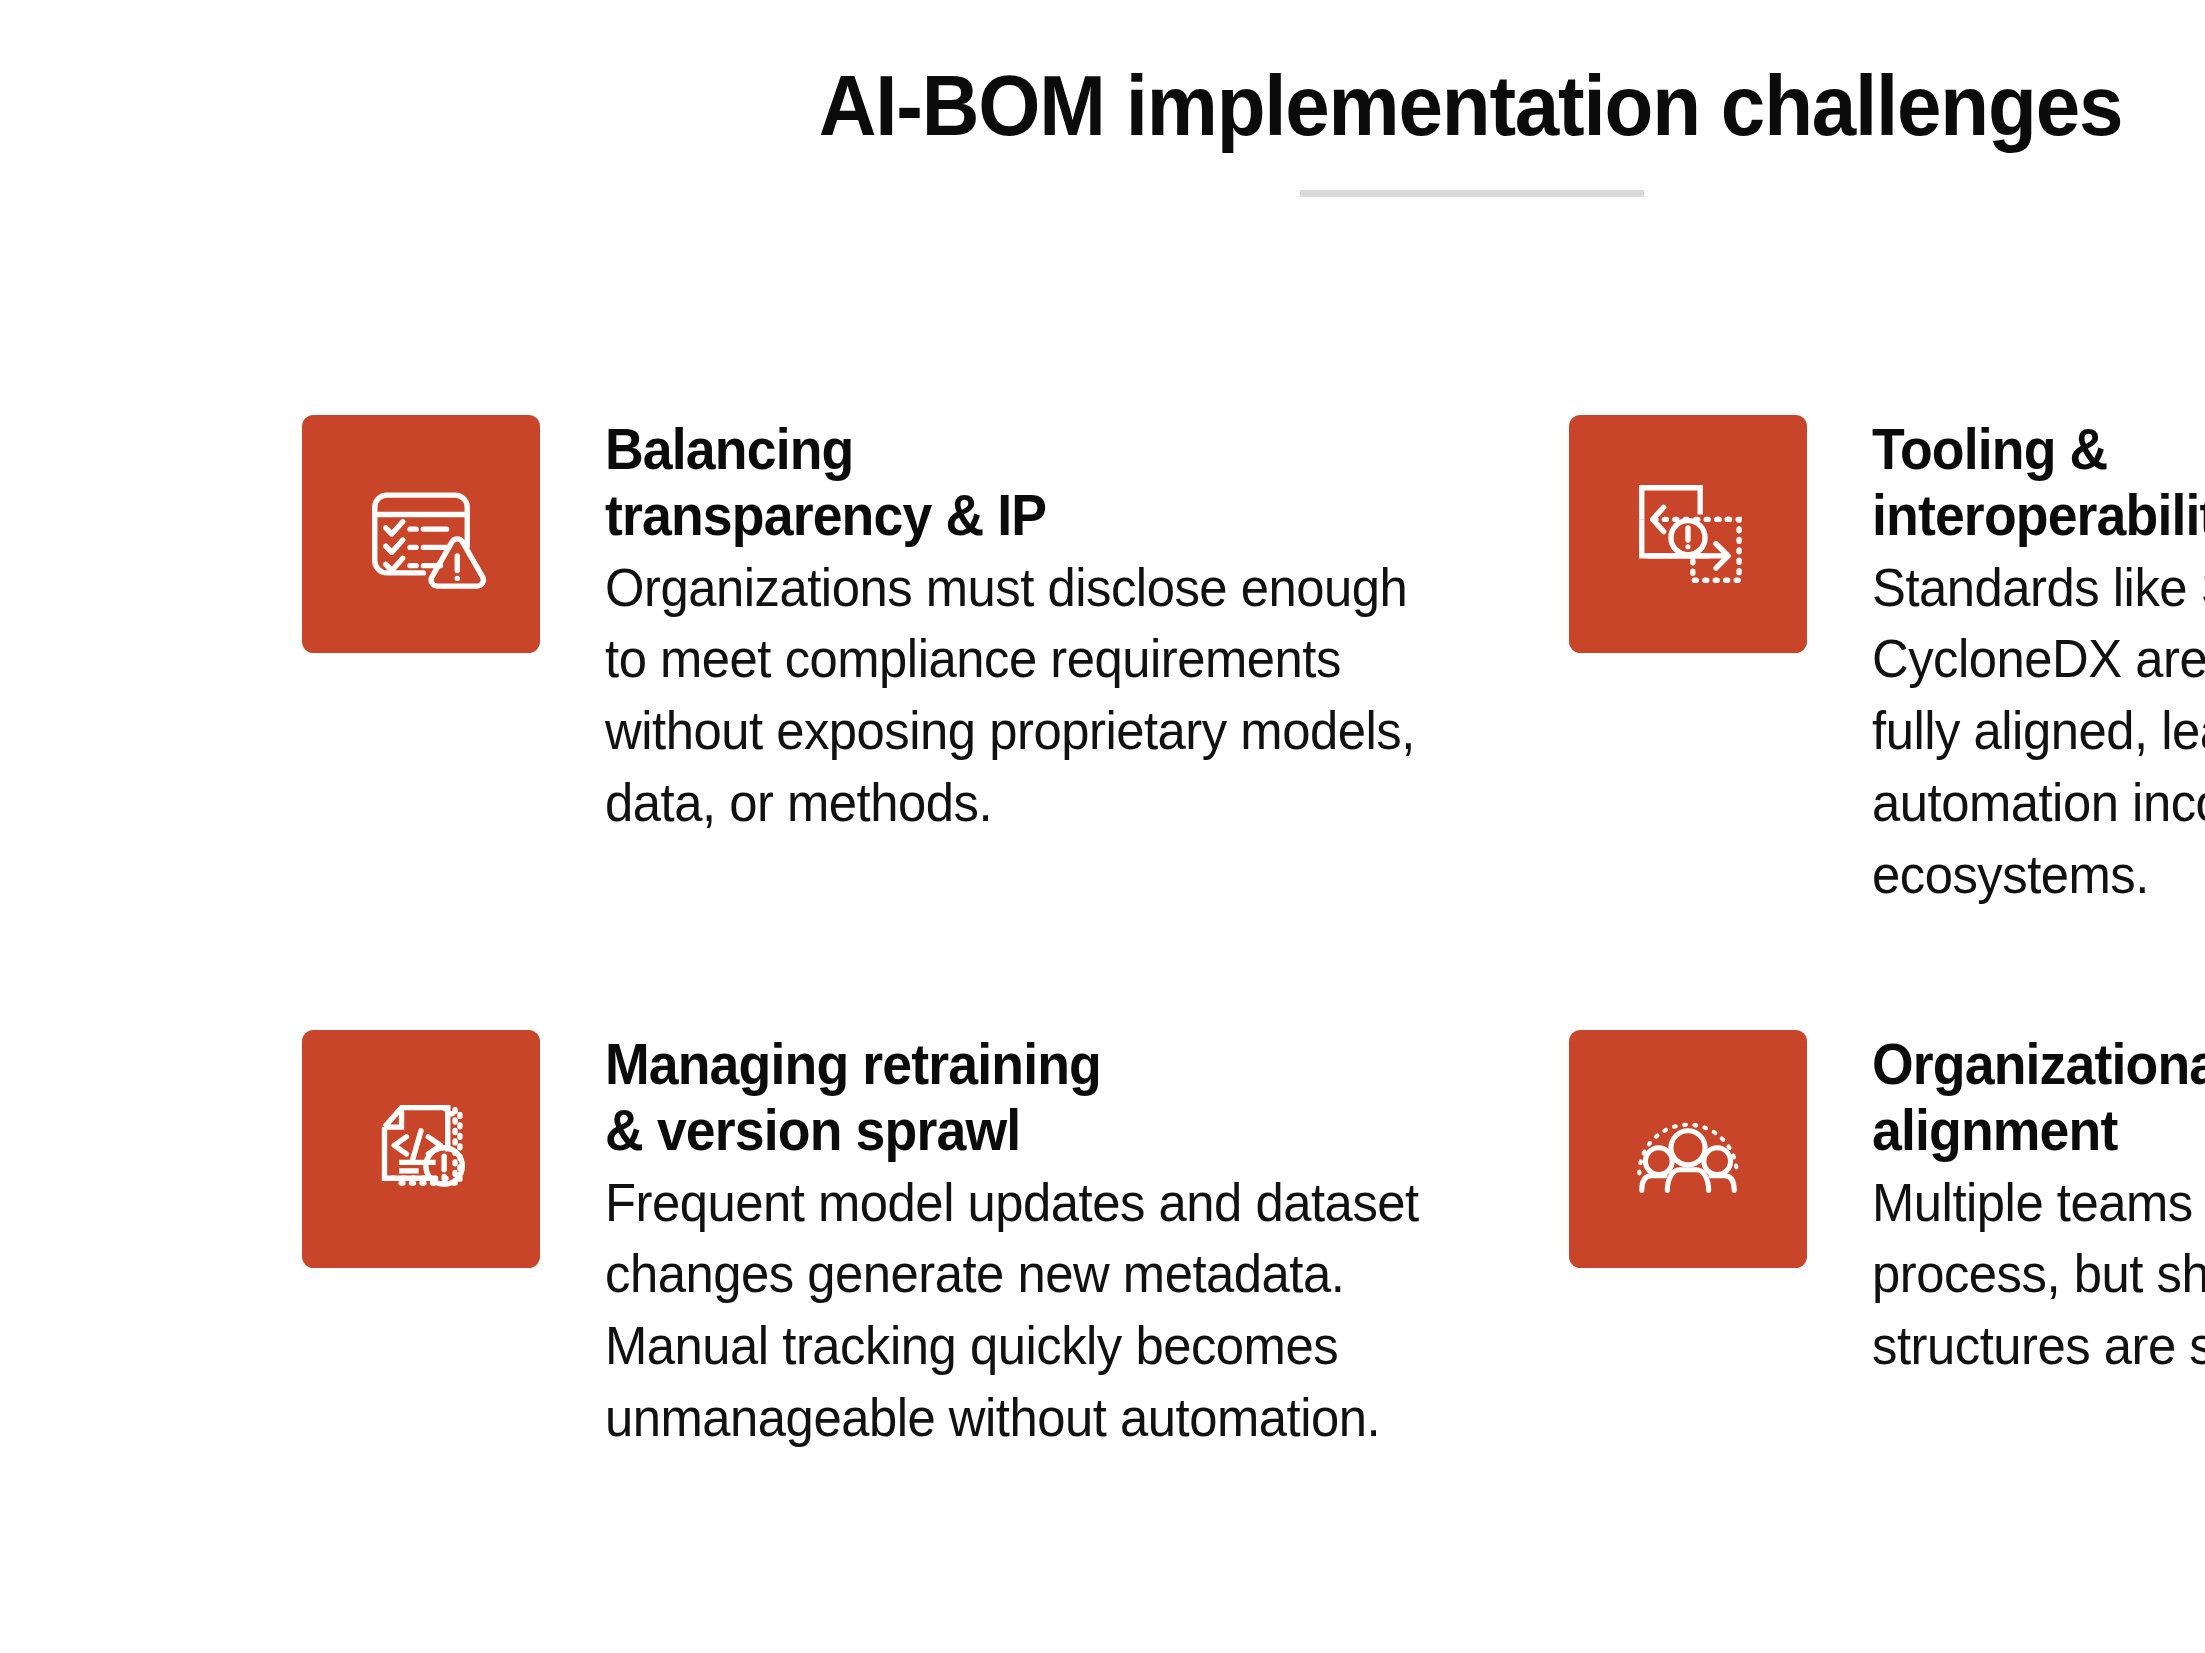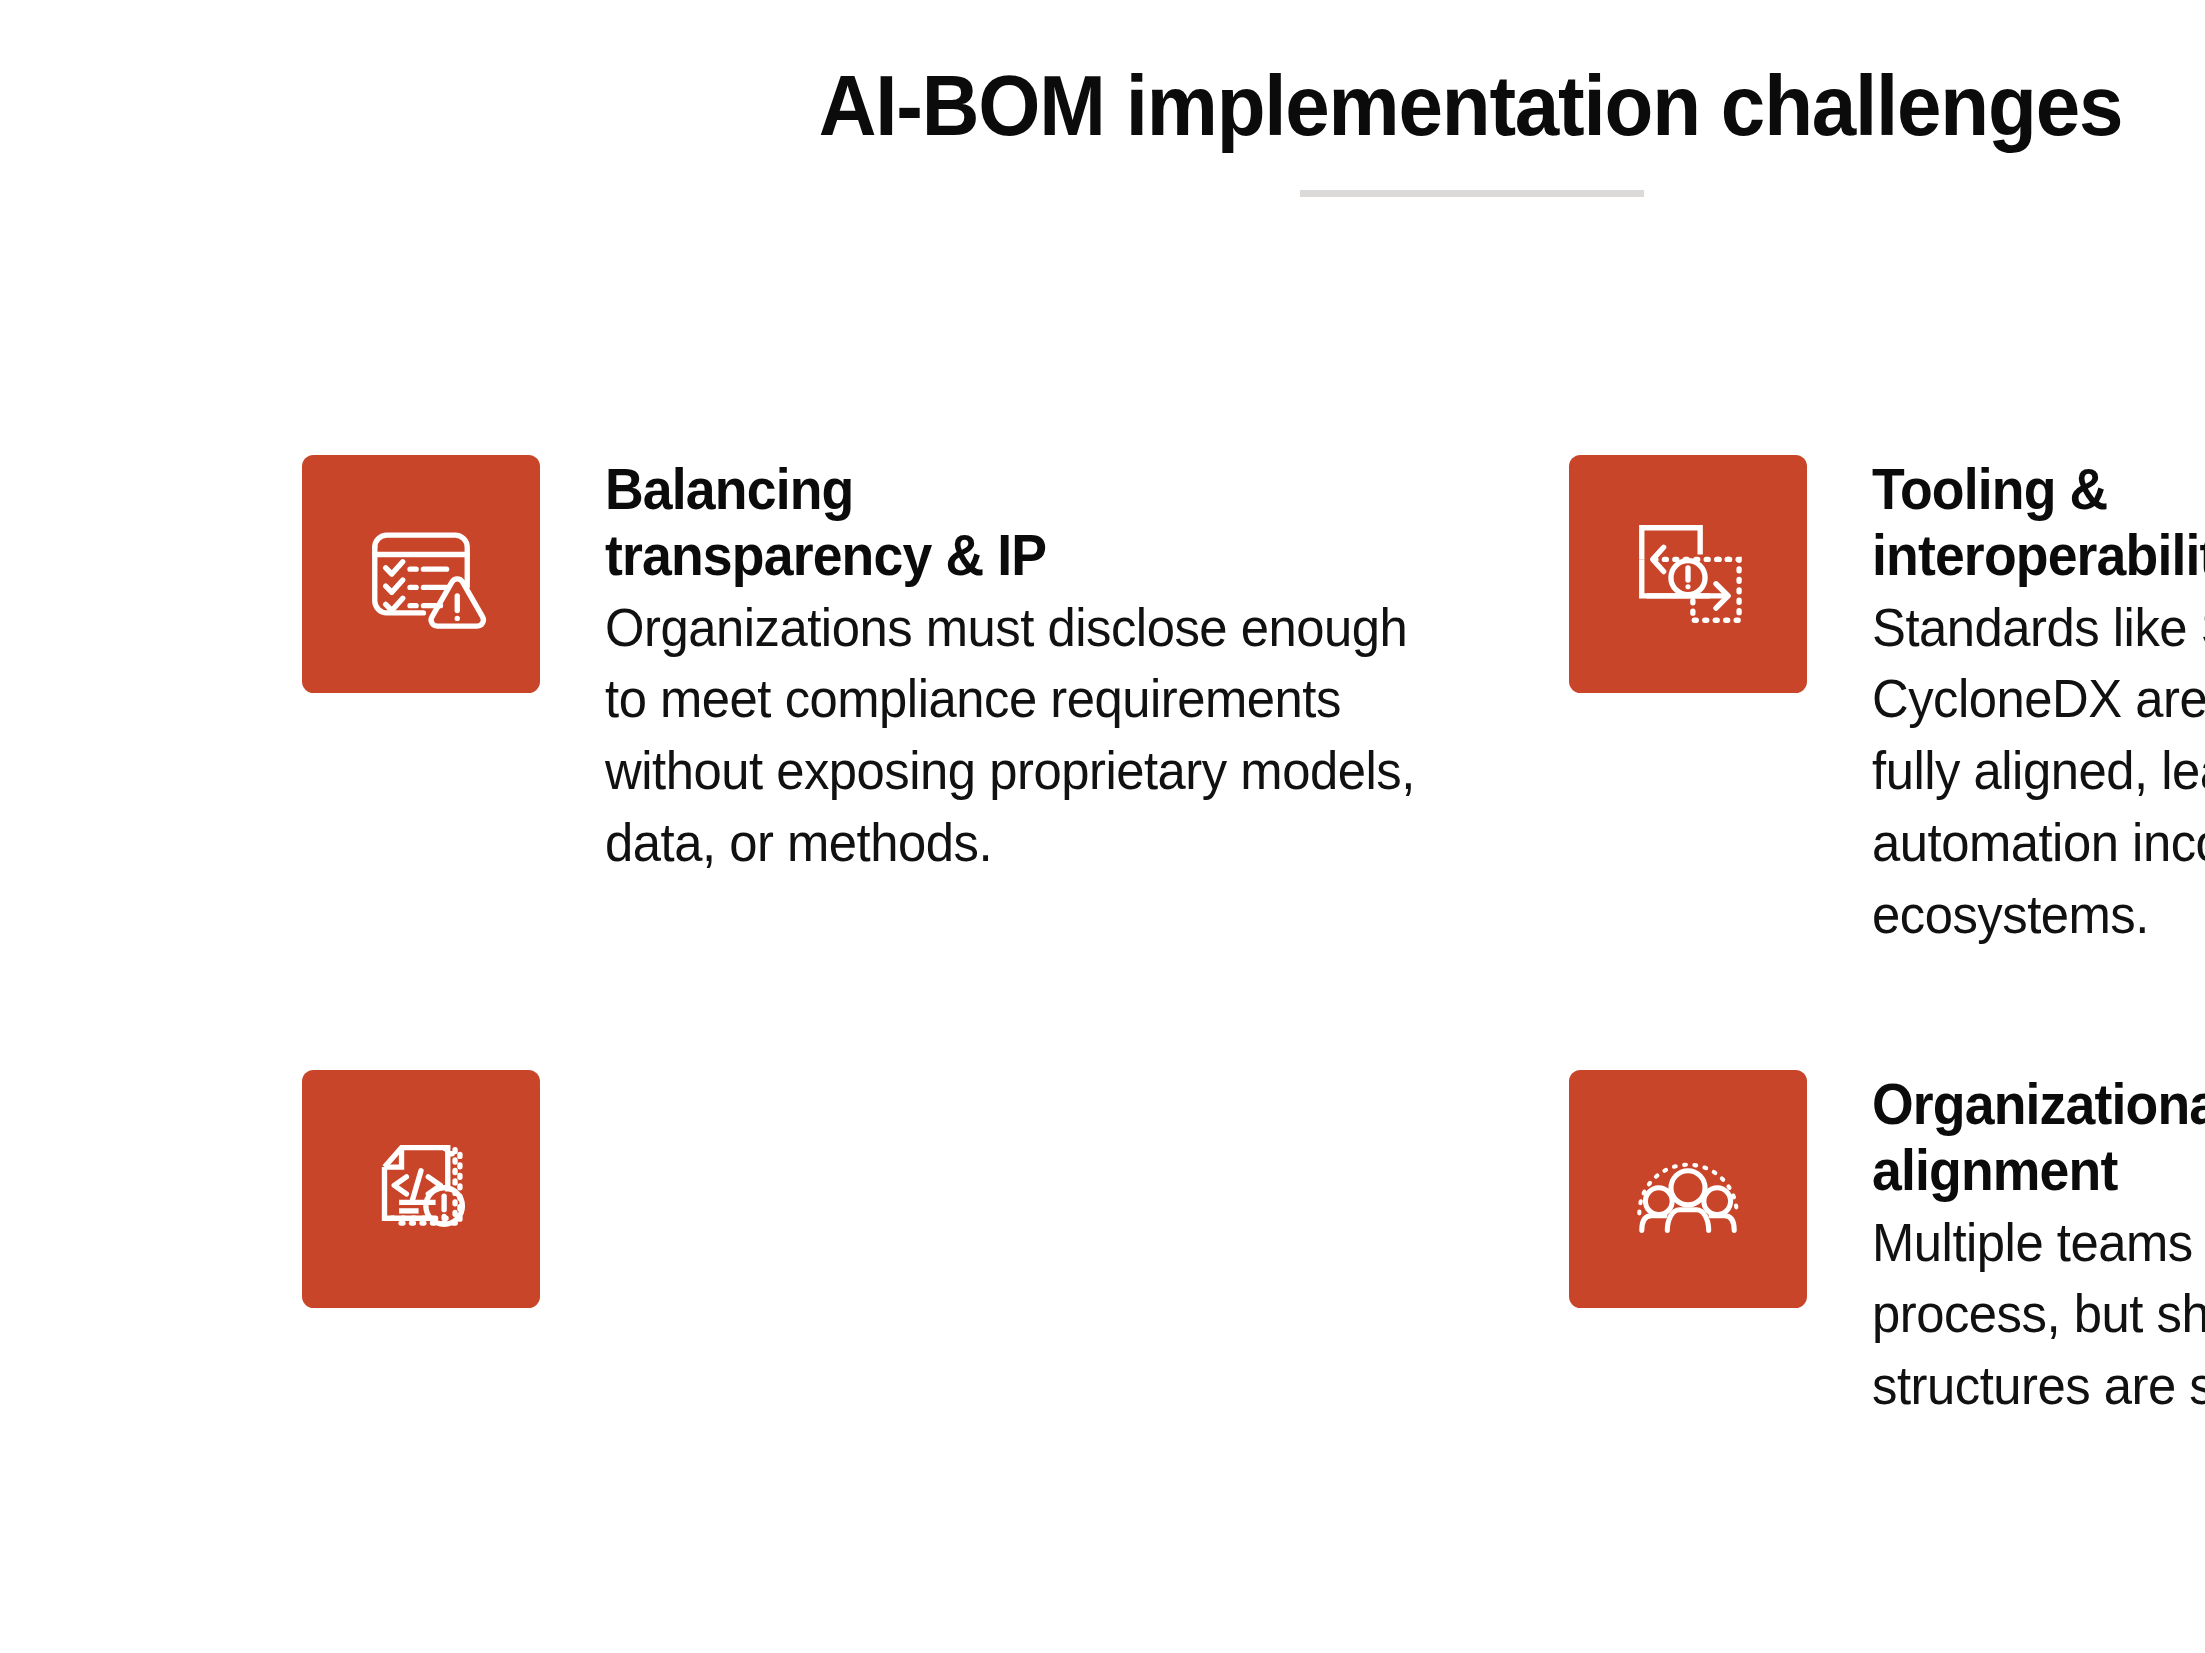--- a/index.html
+++ b/index.html
@@ -52,21 +52,20 @@
     left: 302px;
     width: 2426px;
     display: grid;
     grid-template-columns: 1267px 1267px;
     grid-template-rows: 615px auto;
   }
   .card {
     display: flex;
     flex-direction: row;
     align-items: flex-start;
-    margin-top: 40px;
   }
   .icon-tile {
     width: 238px;
     height: 238px;
     min-width: 238px;
     border-radius: 11.5px;
     background: #C8452A;
     display: flex;
     align-items: center;
     justify-content: center;
@@ -198,20 +197,25 @@
 
           <line x1="42" y1="71" x2="72" y2="71"></line>
           <line x1="42" y1="78" x2="58" y2="78"></line>
 
           <circle cx="79" cy="74" r="15"></circle>
           <line x1="79" y1="66" x2="79" y2="77" stroke-linecap="round"></line>
           <circle cx="79" cy="82.5" r="2.1" fill="#ffffff" stroke="none"></circle>
         </svg>
       </span>
     </div>
+    <div class="card-text">
+      <div class="card-heading">Managing retraining
+&amp; version sprawl</div>
+      <p class="card-body">Frequent model updates and dataset changes generate new metadata. Manual tracking quickly becomes unmanageable without automation.</p>
+    </div>
   </div>
 
   <div class="card">
     <div class="icon-tile">
       <span>
         <svg viewBox="0 0 120 120" fill="none" stroke="#ffffff" stroke-width="4.2" stroke-linecap="round" stroke-linejoin="round">
 
           <path d="M20 80a40 40 0 0 1 80 0" stroke-dasharray="1.5 7" stroke-width="3.4"></path>
 
           <circle cx="60" cy="59" r="14"></circle>

